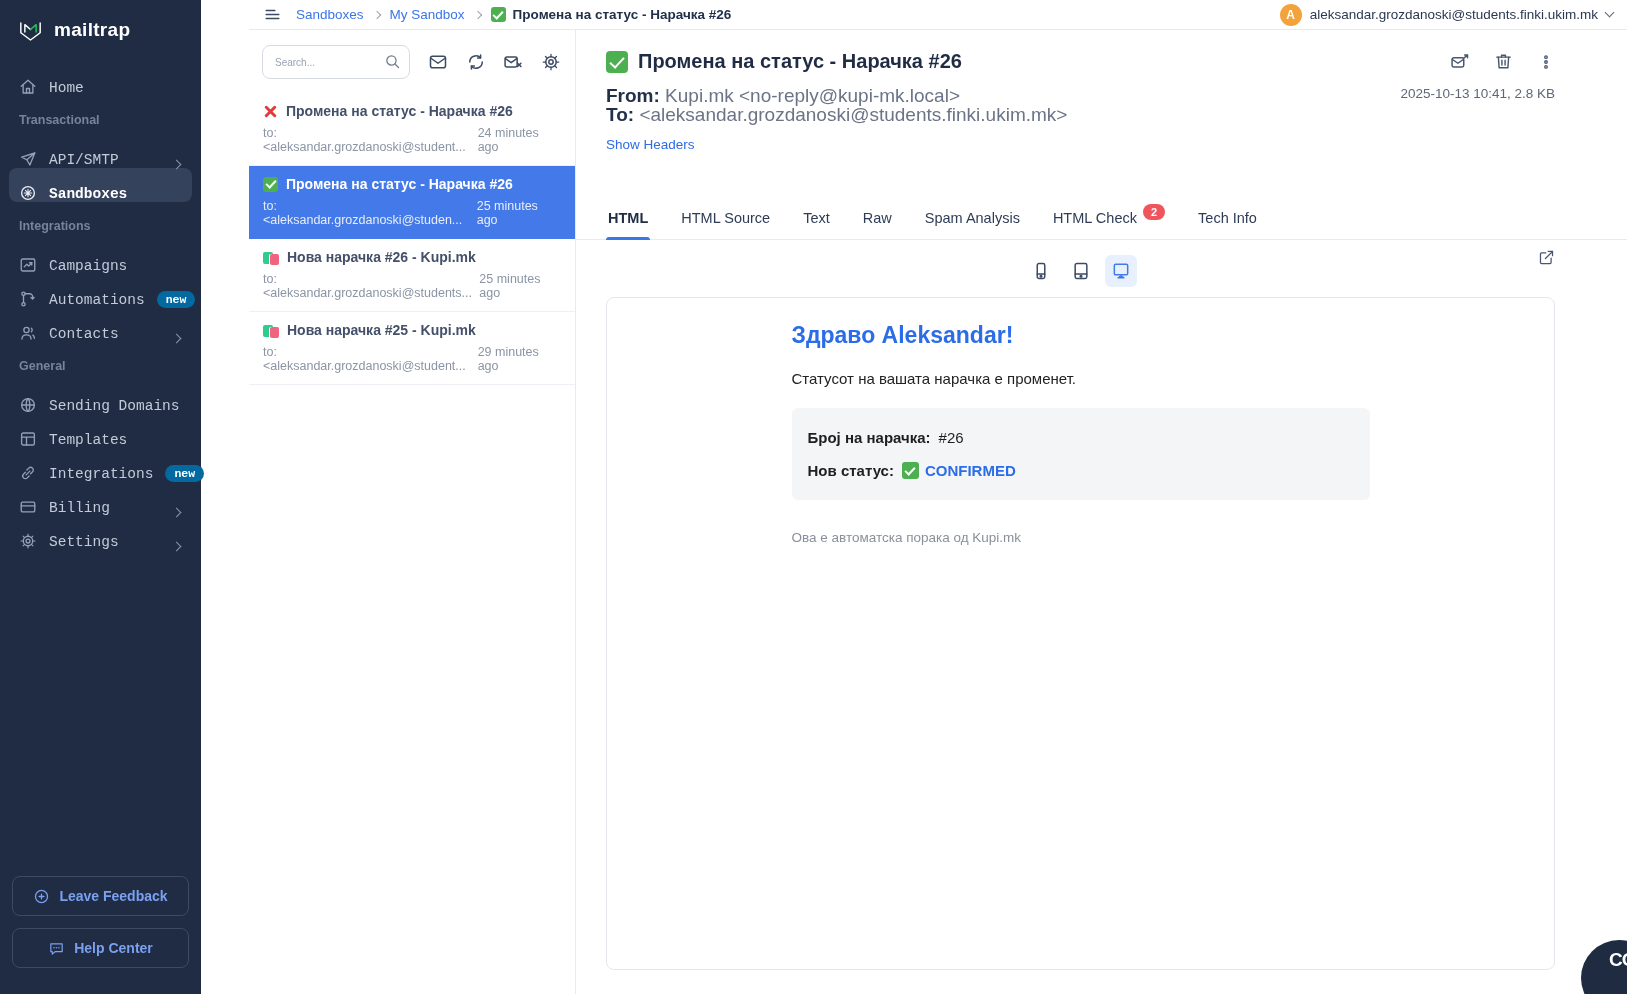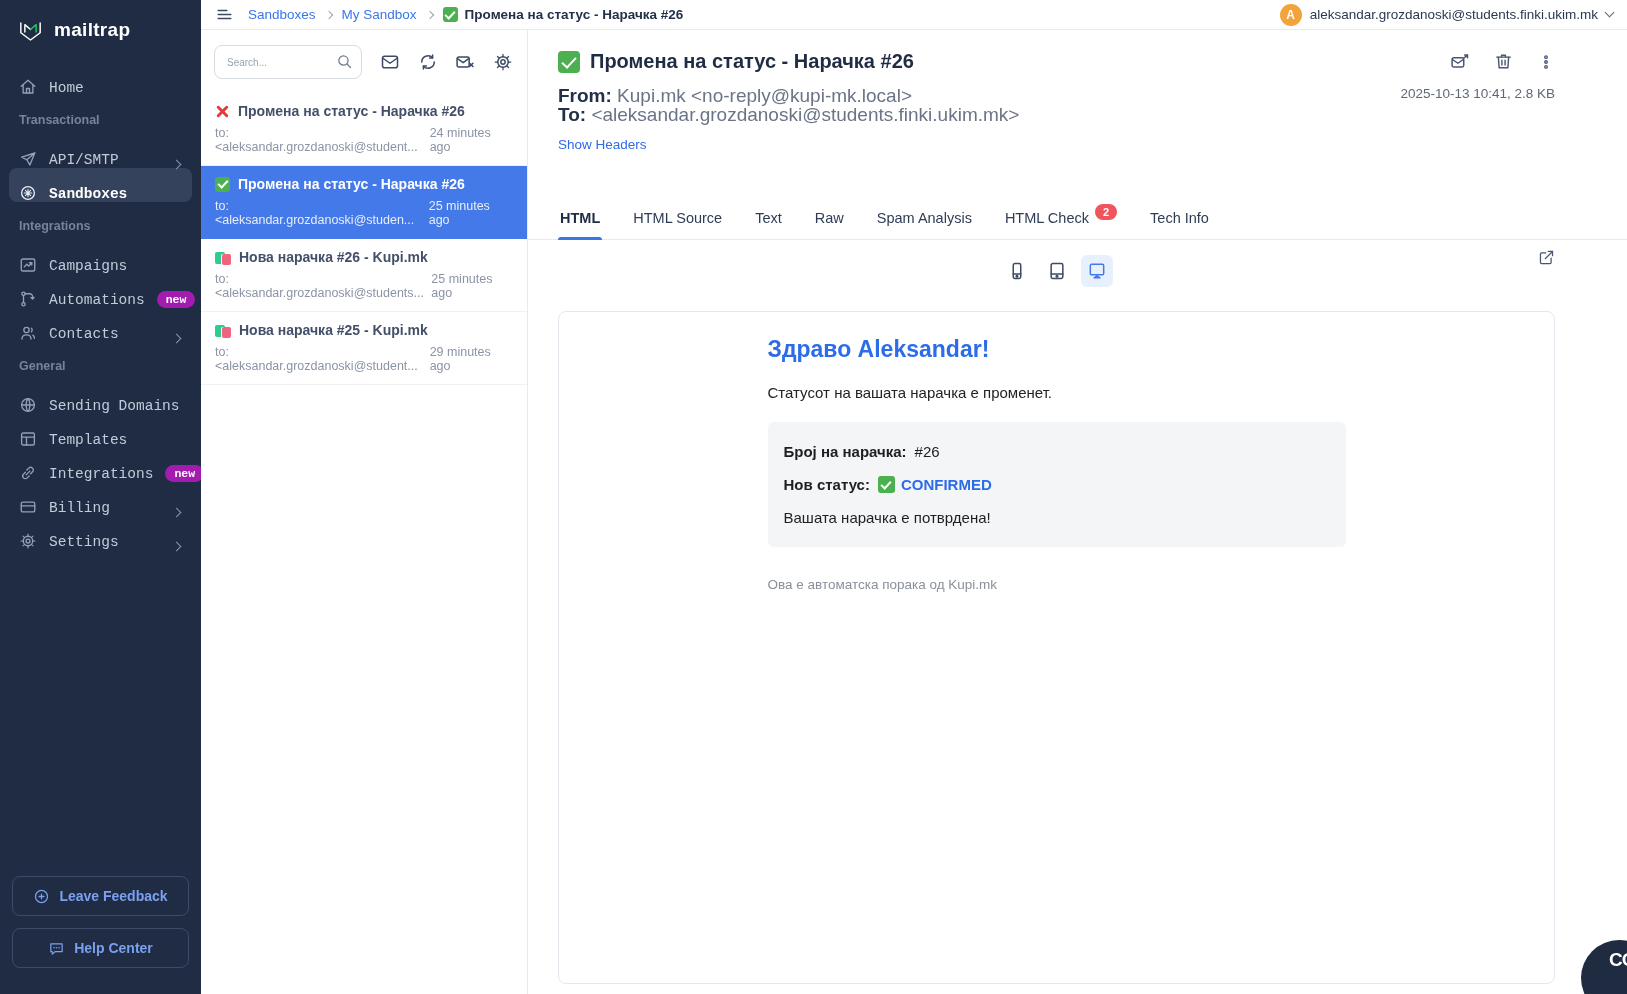--- a/index.html
+++ b/index.html
@@ -2,34 +2,34 @@
 <html><head>
 <meta charset="utf-8">
 <style>
   * { box-sizing: border-box; }
   html,body { margin:0; padding:0; }
   body {
     width:1627px; height:994px; overflow:hidden; position:relative;
     font-family:"Liberation Sans", sans-serif; background:#fff; color:#22304a;
   }
   svg { fill:none; stroke:currentColor; stroke-width:1.8; stroke-linecap:round; stroke-linejoin:round; display:block; }
-  .app { display:flex; width:100%; height:100%; }
+  .app { display:flex; width:100%; height:100%;gap:48px; }
 
   
   .sidebar { width:201px; flex:0 0 201px; background:#1f2c44; display:flex; flex-direction:column; color:#c3cbd8; }
   .logo-row { display:flex; align-items:center; gap:9px; padding:15px 14px 18px 16px; }
   .brand-text { color:#fff; font-size:19px; font-weight:700; letter-spacing:.3px; }
   .nav { padding:0 9px; }
   .nav-item { height:34px; border-radius:8px; padding:0 10px; display:flex; align-items:flex-end; gap:12px; font-size:14.5px; color:#c3cbd8; cursor:pointer;font-family:Liberation Mono, monospace; }
   .nav-item .ico { color:#93a0b5; display:flex; }
   .nav-item.active { background:#35425c; color:#fff; font-weight:700; }
   .nav-item.active .ico { color:#e8edf5; }
   .nav-label { flex:1; white-space:nowrap; }
   .sec-title { margin:17px 10px 7px 10px; font-size:12.5px; font-weight:700; color:#76839a; }
-  .badge-new { background:#a21caf; color:#fff; font-size:11.5px; font-weight:700; padding:3px 9px; border-radius:10px; line-height:1; }
+  .badge-new { background:#0369a1; color:#fff; font-size:11.5px; font-weight:700; padding:3px 9px; border-radius:10px; line-height:1; }
   .chev { width:7px; height:7px; border-right:1.7px solid #8b97ab; border-bottom:1.7px solid #8b97ab; transform:rotate(-45deg); margin-right:2px; }
   .side-bottom { margin-top:auto; padding:0 12px 26px 12px; display:flex; flex-direction:column; gap:12px; }
   .side-btn { height:40px; border:1px solid #3c4a64; border-radius:8px; background:transparent; display:flex; align-items:center; justify-content:center; gap:9px; color:#7ba0f0; font-size:14px; font-weight:700; cursor:pointer; font-family:inherit; }
 
   
   .main-col { flex:1; display:flex; flex-direction:column; min-width:0; }
   .topbar { height:30px; flex:0 0 30px; border-bottom:1px solid #e8eaef; display:flex; align-items:center; padding:0 14px; background:#fff; }
   .hamburger { color:#3c4a63; margin-right:14px; cursor:pointer; display:flex; }
   .crumbs { display:flex; align-items:center; gap:10px; font-size:13.5px; }
   .crumb-link { color:#3b76e8; cursor:pointer; text-decoration:none; }
@@ -87,21 +87,21 @@
   .tab.active { font-weight:700; color:#1f2c44; }
   .tab.active::after { content:""; position:absolute; left:0; right:0; bottom:-1px; height:3px; border-radius:3px 3px 0 0; background:#3b76e8; }
   .tab-badge { background:#f0555e; color:#fff; font-size:11px; font-weight:700; border-radius:9px; padding:2px 8px; line-height:1.1; position:relative; top:-6px; }
 
   .preview-wrap { flex:1; padding:0 72px 0 30px; position:relative; }
   .ext-link { position:absolute; right:72px; top:9px; color:#4a5670; cursor:pointer; }
   .device-row { display:flex; justify-content:center; gap:8px; padding-top:15px; }
   .dev-btn { width:32px; height:32px; border-radius:6px; display:flex; align-items:center; justify-content:center; color:#3c4a63; cursor:pointer; }
   .dev-btn.active { color:#4379e8; background:#e9f0fd; }
 
-  .mail-card { margin-top:24px; height:673px; border:1px solid #e4e8ee; border-radius:8px; background:#fff; overflow:hidden; }
+  .mail-card { margin-top:10px; height:673px; border:1px solid #e4e8ee; border-radius:8px; background:#fff; overflow:hidden; }
   .doc { width:578px; margin:0 auto; padding-top:24px; }
   .doc-h1 { font-size:23px; font-weight:700; color:#2b6ce8; margin:0 0 21px 0; }
   .doc-p { font-size:15px; color:#232323; margin:0 0 21px 0; }
   .info-box { background:#f4f5f6; border-radius:6px; padding:21px 16px; }
   .info-line { font-size:15px; color:#1f1f1f; margin-bottom:16px; display:flex; align-items:center; gap:6px; }
   .info-line:last-child { margin-bottom:0; }
   .info-line b { margin-right:2px; }
   .status-val { color:#2b6ce8; font-weight:700; }
   .cta-btn { margin-top:22px; background:#2e6ce4; border:none; color:#fff; font-size:15px; font-family:inherit; padding:12px 26px; border-radius:6px; cursor:pointer; }
   .doc-footer { margin-top:30px; font-size:13.5px; color:#8a909b; }
@@ -497,21 +497,20 @@
               <div class="info-box">
                 <div class="info-line">
                   <b>Број на нарачка:</b>
                   <span>#26</span>
                 </div>
                 <div class="info-line">
                   <b>Нов статус:</b>
                   <span class="ck" style="width:17px;height:17px;"></span>
                   <span class="status-val">CONFIRMED</span>
                 </div>
-                <div class="info-line">Вашата нарачка е потврдена!</div>
               </div>
               <div class="doc-footer">Ова е автоматска порака од Kupi.mk</div>
             </div>
           </div>
         </div>
       </section>
     </div>
   </div>
 </div>
 

